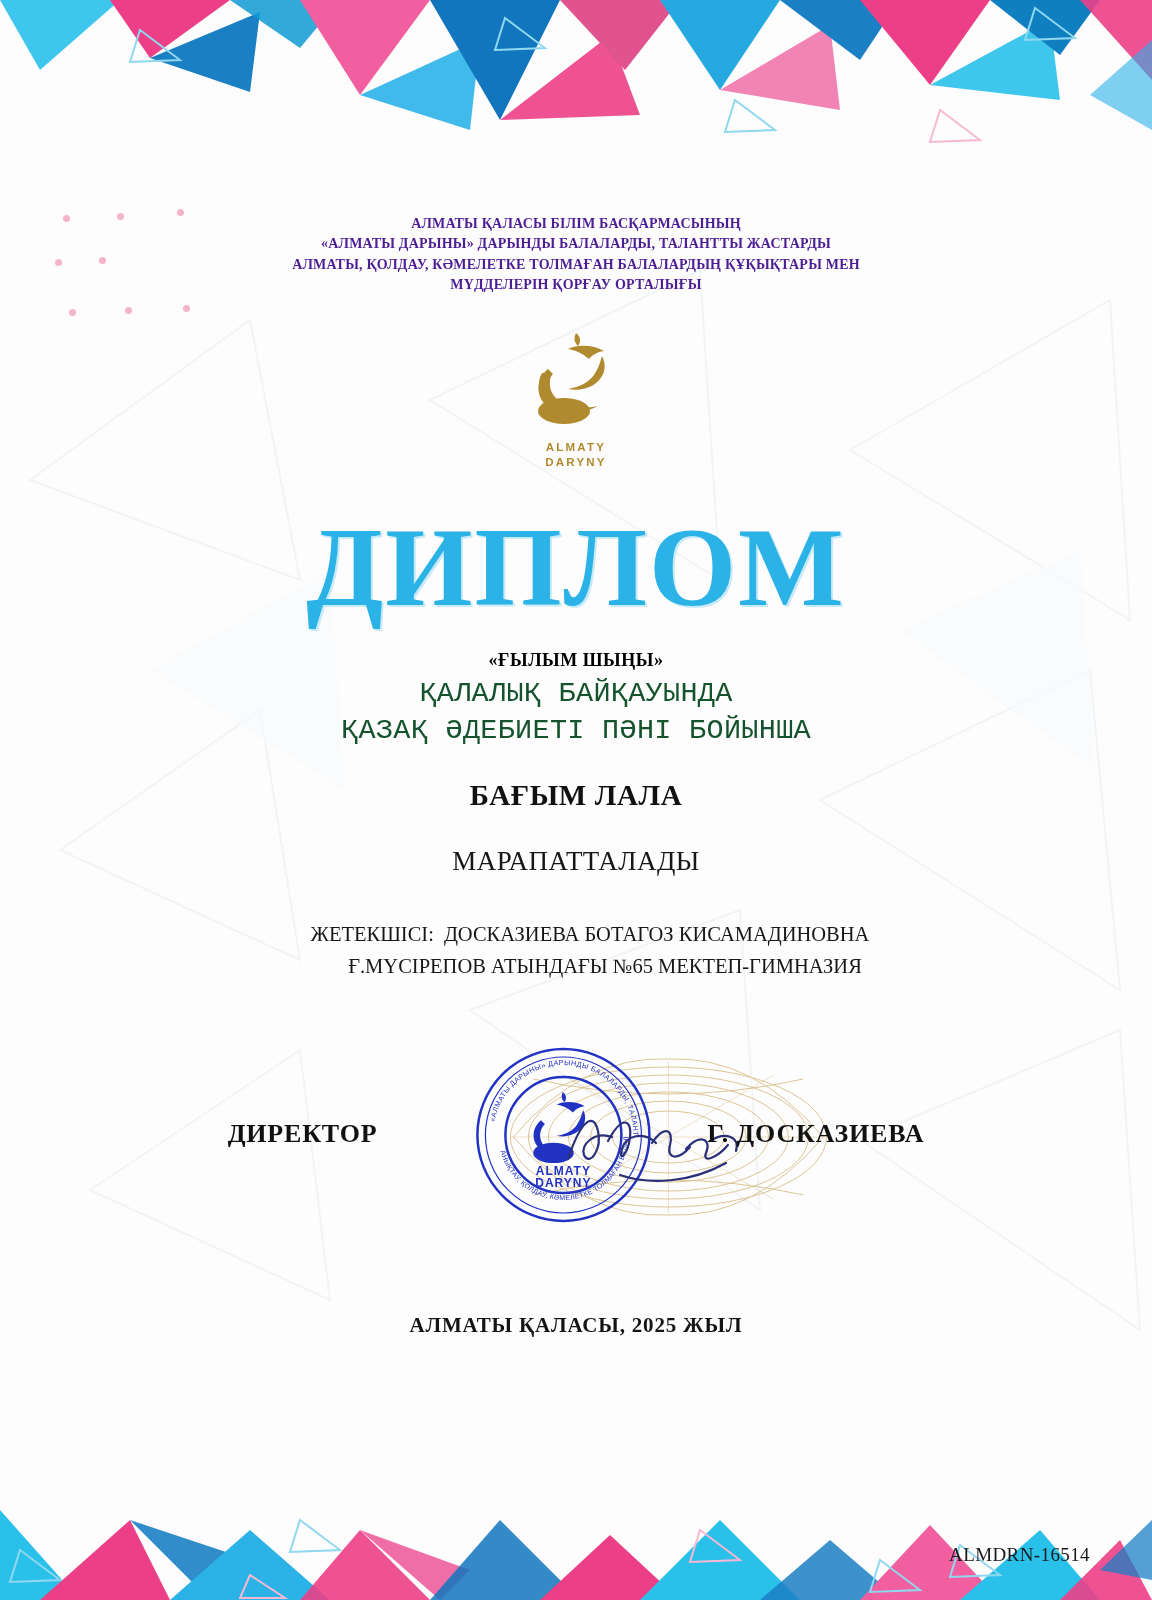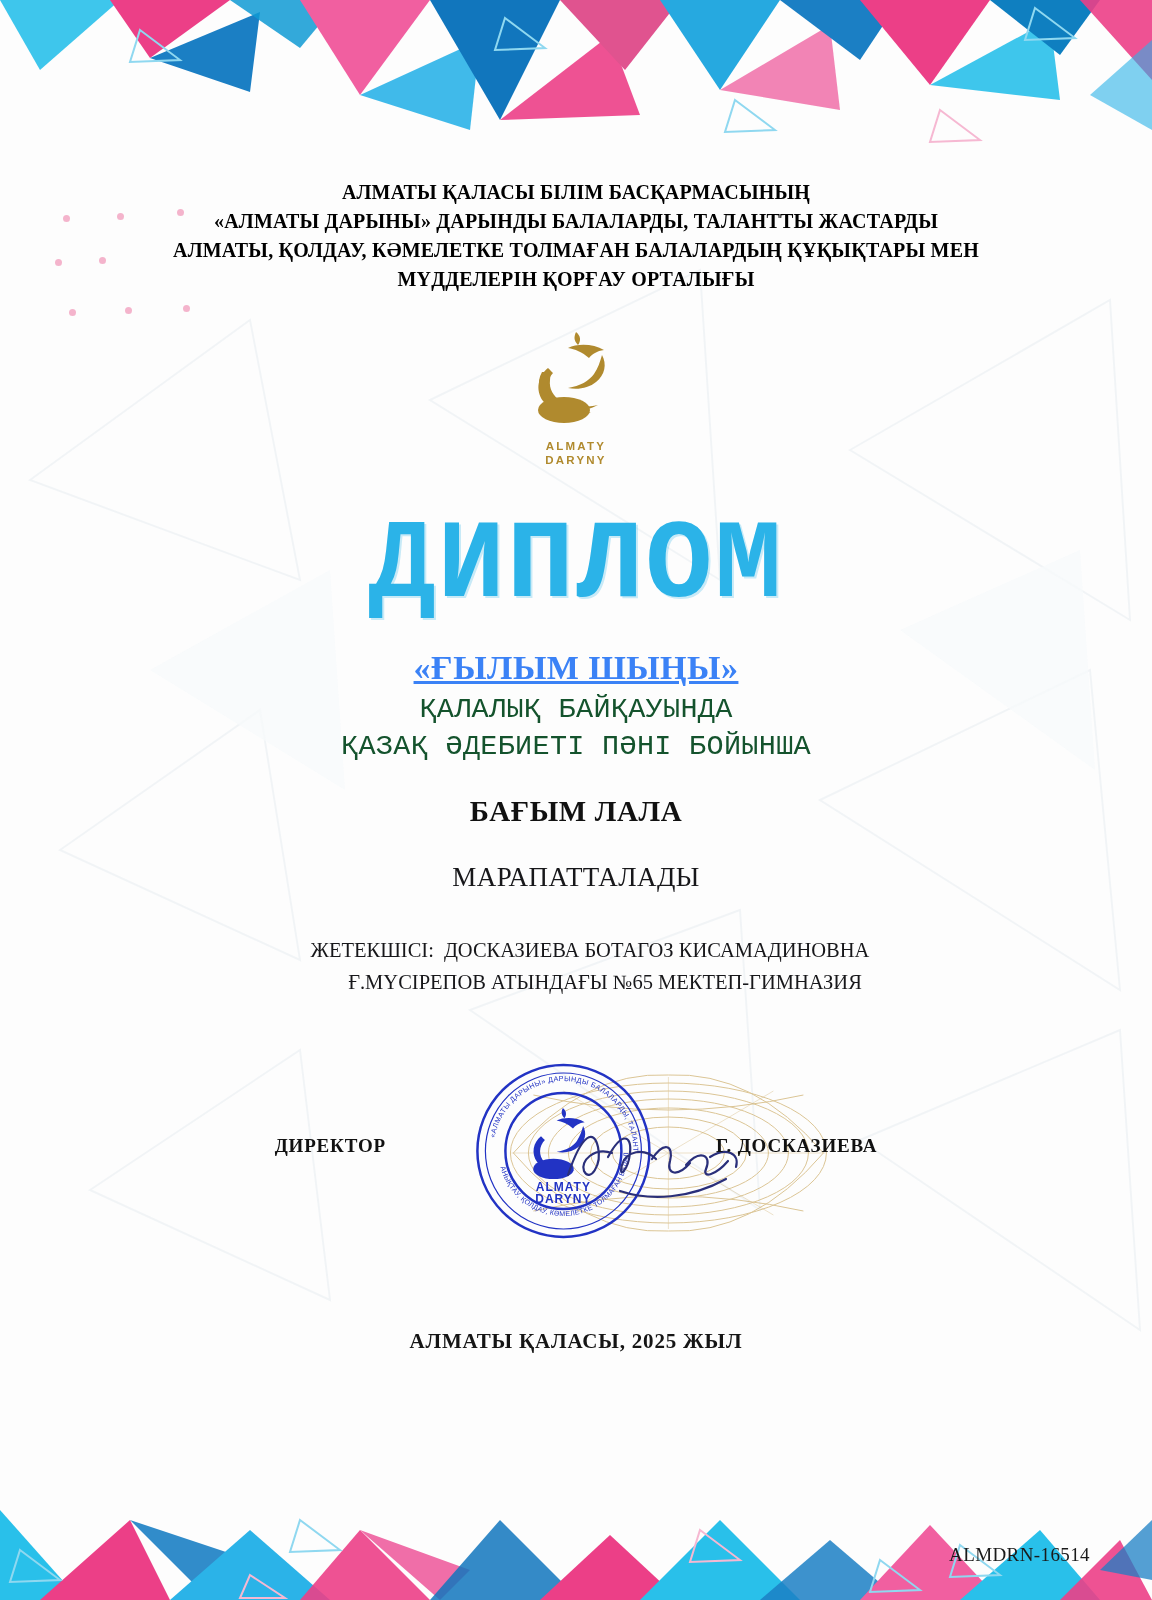--- a/index.html
+++ b/index.html
@@ -59,24 +59,25 @@
   
   .content {
     position: relative;
     z-index: 5;
     padding-top: 178px;
     text-align: center;
   }
   .org {
     font-family: "Liberation Serif", serif;
     font-weight: bold;
-    font-size: 20px;
+    font-size: 14px;
     letter-spacing: .2px;
-    color: #000000;
+    color: #4c1d95;
     line-height: 1.45;
+    margin-top: 36px;
   }
   .org div { white-space: nowrap; }
 
   .logo-wrap {
     margin-top: 34px;
     display: flex;
     justify-content: center;
   }
   .logo {
     width: 120px;
@@ -88,37 +89,36 @@
     font-family: "Liberation Sans", sans-serif;
     font-size: 11.5px;
     font-weight: bold;
     letter-spacing: 2.2px;
     color: #b08a2e;
     line-height: 1.25;
   }
 
   .title {
     margin-top: 46px;
-    font-family: Liberation Mono, monospace;
+    font-family: Liberation Serif, serif;
     font-weight: bold;
     font-size: 112px;
     line-height: .94;
     letter-spacing: 2px;
     color: #2bb3e8;
     text-shadow: 2px 2px 0 rgba(43,179,232,.25);
   }
 
   .award-top {
     margin-top: 30px;
     font-family: "Liberation Serif", serif;
-    font-size: 34px;
-    font-weight: bold;
-    color: #3b82f6;
+    font-size: 18px;
+    font-weight: bold;
+    color: #000000;
     letter-spacing: .5px;
-    text-decoration: underline;
   }
   .award-lines {
     margin-top: 4px;
     font-family: Liberation Mono, monospace;
     font-size: 28.5px;
     color: #14532d;
     line-height: 1.3;
     letter-spacing: .3px;
   }
   .award-lines .place {
@@ -166,21 +166,21 @@
   .sign-row {
     position: absolute;
     top: 74px;
     left: 0; right: 0;
     display: flex;
     align-items: center;
     justify-content: center;
     gap: 330px;
     font-family: "Liberation Serif", serif;
     font-weight: bold;
-    font-size: 19px;
+    font-size: 26px;
     letter-spacing: .8px;
     color: #111;
   }
   .stamp {
     position: absolute;
     left: 50%;
     top: 0;
     transform: translateX(-57%);
     width: 180px; height: 180px;
   }

